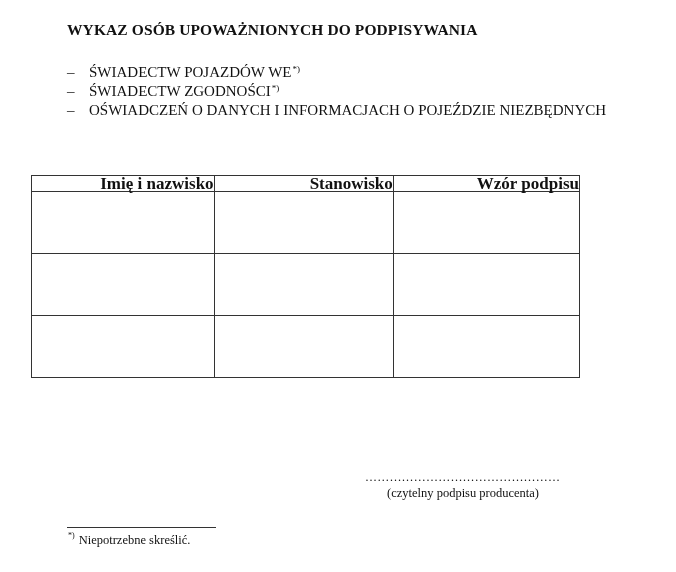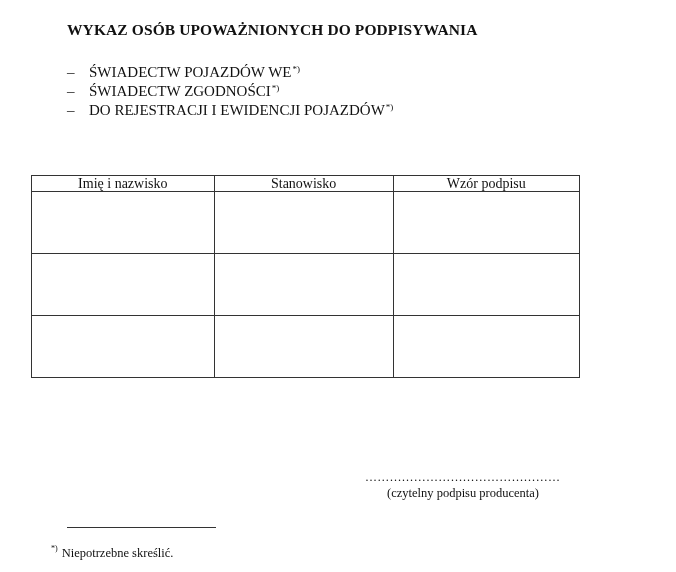--- a/index.html
+++ b/index.html
@@ -5,48 +5,46 @@
   html, body { margin:0; padding:0; background:#ffffff; }
   body { width:676px; height:572px; position:relative; overflow:hidden;
          font-family:"Liberation Serif", "DejaVu Serif", serif; color:#111; }
   .title { position:absolute; left:67px; top:21px; font-weight:bold; font-size:15.5px; letter-spacing:0.1px; white-space:nowrap; }
   .items { position:absolute; left:67px; top:63px; font-size:15px; line-height:19px; }
   .item { position:relative; padding-left:22px; white-space:nowrap; }
   .dash { position:absolute; left:0; top:0; }
   sup { font-size:9px; vertical-align:top; position:relative; top:-3px; margin-left:1px; }
   table.sig { position:absolute; left:31px; top:175px; width:549px; border-collapse:collapse; }
   table.sig th, table.sig td { border:1px solid #333; padding:0; }
-  table.sig th { font-weight:normal; font-size:14px; height:15px; line-height:14px; text-align:center; }
+  table.sig th { font-weight:bold; font-size:17px; height:15px; line-height:14px; text-align:right; }
   table.sig td { height:61px; }
   .col1 { width:185px; } .col2 { width:181px;margin-top:23px; } .col3 { width:189px; }
   .dots { position:absolute; left:365px; top:470px; font-size:12px; letter-spacing:0.2px; white-space:nowrap; }
   .sigcap { position:absolute; left:387px; top:486px; font-size:12.5px; white-space:nowrap; }
   .fnline { position:absolute; left:67px; top:527px; width:149px; border-top:1px solid #333; }
-  .footnote { position:absolute; left:50px; top:533px; font-size:12.5px; white-space:nowrap;margin-top:13px; }
+  .footnote { position:absolute; left:67px; top:533px; font-size:12.5px; white-space:nowrap; }
   .footnote sup { font-size:8px; top:-2px; margin-right:4px; }
 </style>
 </head>
 <body>
 
 <div class="title">WYKAZ OSÓB UPOWAŻNIONYCH DO PODPISYWANIA</div>
 
 <div class="items">
   <div class="item">
     <span class="dash">–</span>
     <span>ŚWIADECTW POJAZDÓW WE</span><sup>*)</sup>
   </div>
   <div class="item">
     <span class="dash">–</span>
     <span>ŚWIADECTW ZGODNOŚCI</span><sup>*)</sup>
   </div>
   <div class="item">
     <span class="dash">–</span>
-  </div>
-  <div class="item">
-    <span>DO REJESTRACJI I EWIDENCJI POJAZDÓW</span><sup>*)</sup>
+    <span>OŚWIADCZEŃ O DANYCH I INFORMACJACH O POJEŹDZIE NIEZBĘDNYCH</span>
   </div>
 </div>
 
 <table class="sig">
   <thead>
     <tr>
       <th class="col1">Imię i nazwisko</th>
       <th class="col2">Stanowisko</th>
       <th class="col3">Wzór podpisu</th>
     </tr>

